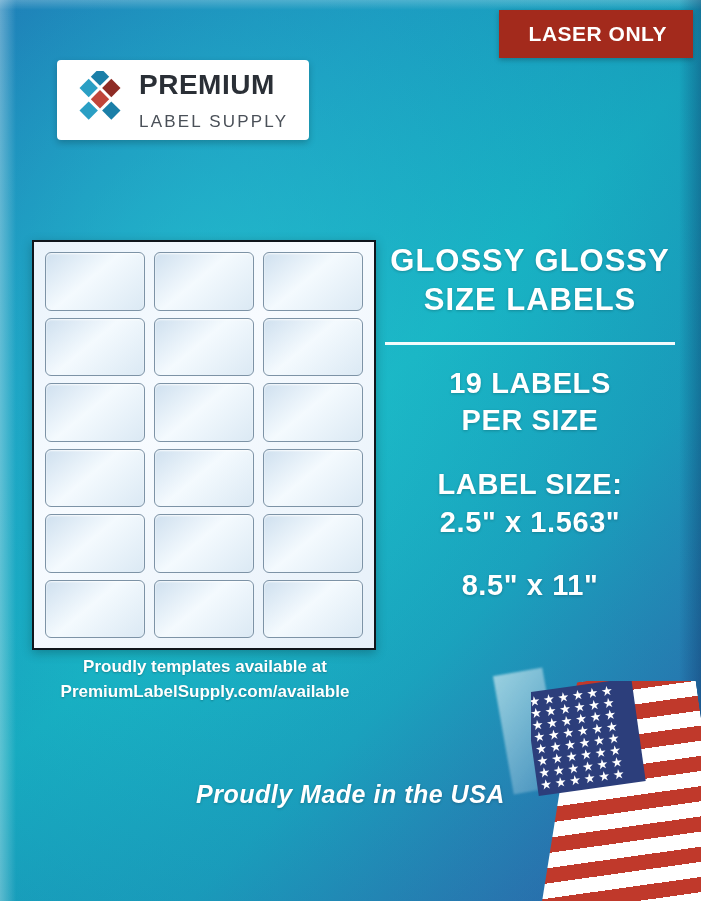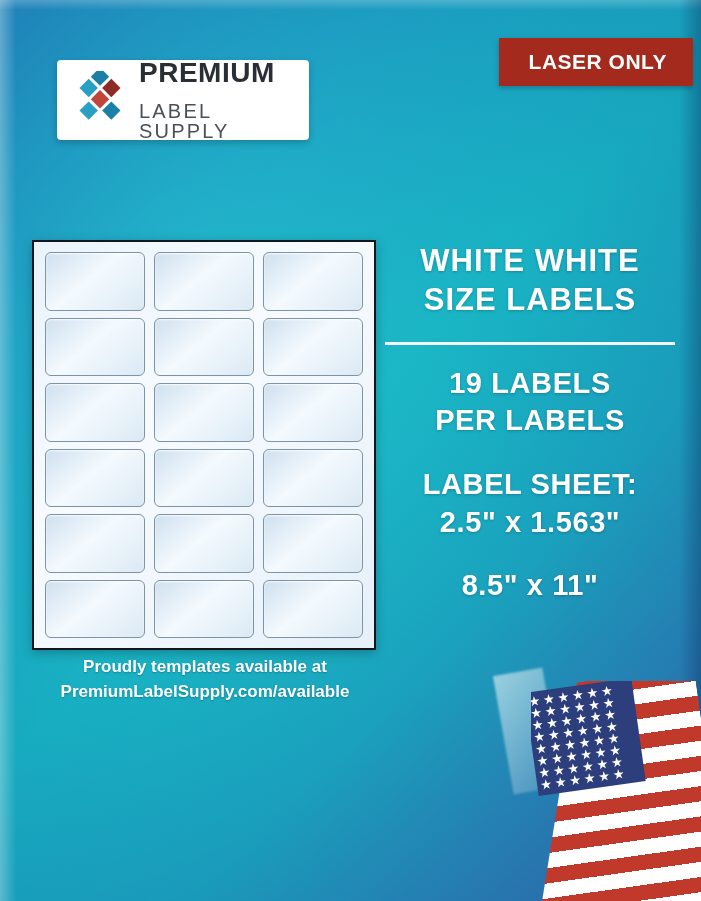--- a/index.html
+++ b/index.html
@@ -52,21 +52,20 @@
     top: 10px;
     right: 8px;
     background: #a32a1c;
     color: #ffffff;
     font-weight: bold;
     font-size: 21px;
     letter-spacing: 0.5px;
     padding: 12px 26px 12px 30px;
     box-shadow: 0 2px 5px rgba(0,0,0,0.25);
     z-index: 5;
-    margin-top: 28px;
   }
 
   
   .logo-box {
     position: absolute;
     left: 57px;
     top: 60px;
     width: 252px;
     height: 80px;
     background: #ffffff;
@@ -91,21 +90,21 @@
     justify-content: flex-end;
     line-height: 1;
   }
   .logo-title {
     font-size: 28px;
     font-weight: bold;
     color: #2a2f36;
     letter-spacing: 0.5px;
   }
   .logo-sub {
-    font-size: 20px;
+    font-size: 17px;
     color: #4a5058;
     letter-spacing: 2.2px;
     margin-top: 14px;
   }
 
   
   .sheet {
     position: absolute;
     left: 32px;
     top: 240px;
@@ -303,32 +302,35 @@
       <div class="label-cell"></div>
     </div>
   </div>
 
   <div class="template-note">
     <div>Proudly templates available at</div>
     <div>PremiumLabelSupply.com/available</div>
   </div>
 
   <div class="specs">
-    <div class="headline">WHITE WHITE</div>
+    <div class="headline">GLOSSY GLOSSY</div>
     <div class="headline">SIZE LABELS</div>
     <div class="rule"></div>
     <div class="spec-block">19 LABELS</div>
-    <div class="spec-block">PER LABELS</div>
+    <div class="spec-block">PER SIZE</div>
     <div class="spec-gap"></div>
-    <div class="spec-block">LABEL SHEET:</div>
+    <div class="spec-block">LABEL SIZE:</div>
     <div class="spec-block">2.5" x 1.563"</div>
     <div class="spec-gap"></div>
     <div class="spec-block">8.5" x 11"</div>
   </div>
 
+  <div class="made-in">
+    <span>Proudly Made in the </span><span class="usa">USA</span>
+  </div>
 
   <div class="page-curl"></div>
   <div class="flag-corner">
     <div class="flag-inner"></div>
     <div class="flag-canton">
       <div class="flag-stars">★★★★★★★★★★★★★★★★★★★★★★★★★★★★★★★★★★★★★★★★★★★★★★★★</div>
     </div>
   </div>
 </div>
 

